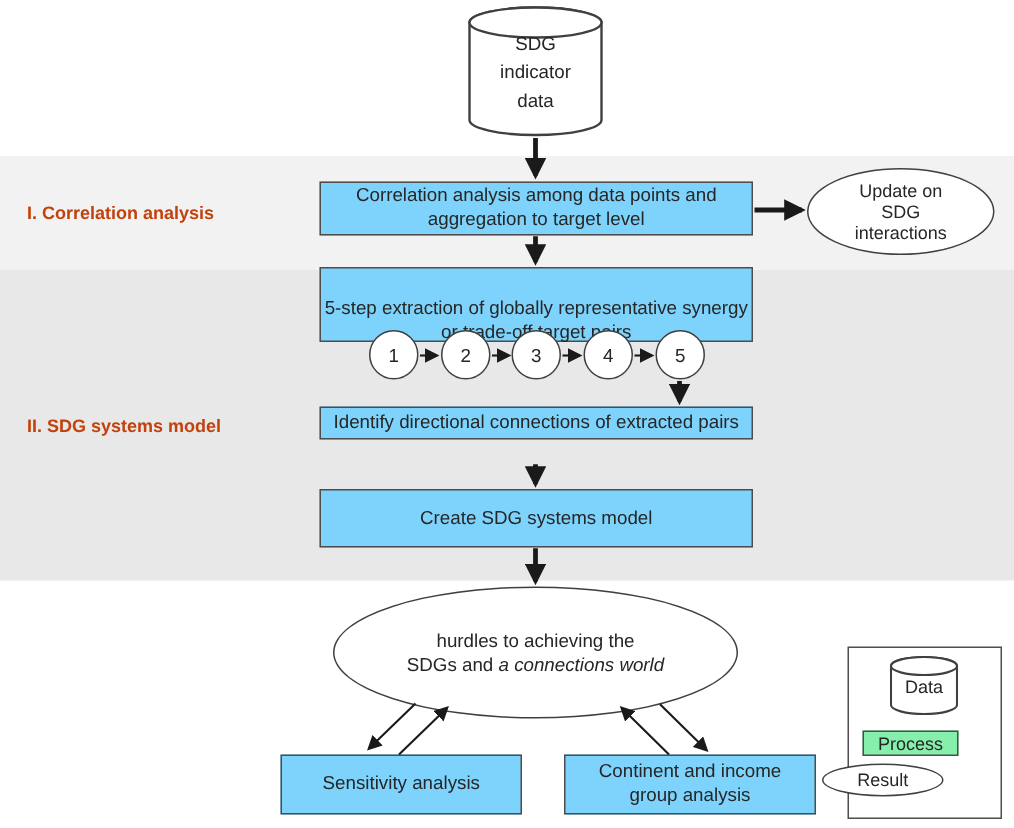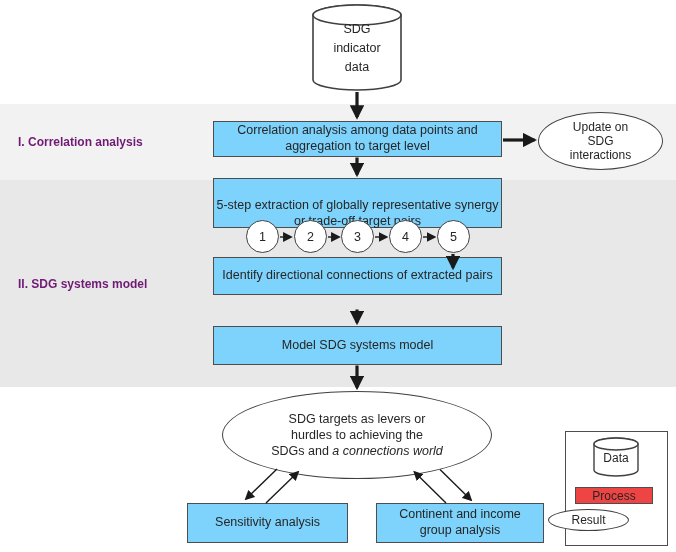--- a/index.html
+++ b/index.html
@@ -6,32 +6,32 @@
   .canvas{
     position:relative;width:676px;height:552px;background:#fff;overflow:hidden;
     font-family:"Liberation Sans","DejaVu Sans",sans-serif;color:#262626;
   }
   .band{position:absolute;left:0;width:676px;}
   .band1{top:104px;height:76px;background:#f2f2f2;}
   .band2{top:180px;height:207px;background:#e8e8e8;}
   .band3{top:387px;height:159px;background:#d9d9d9;}
   .band-label{
     position:absolute;left:18px;top:0;height:100%;display:flex;align-items:center;
-    font-size:12px;font-weight:bold;color:#701a75;white-space:nowrap;
+    font-size:12px;font-weight:bold;color:#c2410c;white-space:nowrap;
   }
   .band3 .band-label{left:16px;}
   .arrows{position:absolute;left:0;top:0;z-index:20;pointer-events:none;}
   .pbox{
     position:absolute;box-sizing:border-box;background:#7dd3fc;border:1.5px solid #4d4d4d;
     display:flex;align-items:center;justify-content:center;text-align:center;
     font-size:12.5px;line-height:1.25;z-index:10;
   }
   .box-correlation{left:213px;top:121px;width:289px;height:36px;}
   .box-extraction{left:213px;top:178px;width:289px;height:50px;align-items:flex-start;padding-top:19px;}
-  .box-identify{left:213px;top:257px;width:289px;height:38px;}
+  .box-identify{left:213px;top:271px;width:289px;height:22px;}
   .box-create{left:213px;top:326px;width:289px;height:39px;}
   .box-sensitivity{left:187px;top:503px;width:161px;height:40px;}
   .box-continent{left:376px;top:503px;width:168px;height:40px;}
   .step-circle{
     position:absolute;box-sizing:border-box;width:33px;height:33px;border-radius:50%;
     background:#fff;border:1.4px solid #404040;display:flex;align-items:center;
     justify-content:center;font-size:12.5px;z-index:12;top:220px;
   }
   .ellipse{
     position:absolute;box-sizing:border-box;border-radius:50%;background:#fff;
@@ -47,22 +47,22 @@
     position:absolute;left:0;top:16px;width:100%;text-align:center;
     font-size:12.5px;line-height:1.5;
   }
   .legend-box{
     position:absolute;left:565px;top:431px;width:103px;height:115px;box-sizing:border-box;
     border:1.5px solid #4d4d4d;z-index:9;
   }
   .cyl-legend{left:593px;top:437px;width:46px;height:40px;}
   .cyl-legend .cyl-text{top:12px;font-size:12px;}
   .legend-process{
-    position:absolute;left:575px;top:487px;width:78px;height:17px;box-sizing:border-box;
-    background:#ef4444;border:1.3px solid #4d4d4d;display:flex;align-items:center;
+    position:absolute;left:575px;top:487px;width:64px;height:17px;box-sizing:border-box;
+    background:#86efac;border:1.3px solid #4d4d4d;display:flex;align-items:center;
     justify-content:center;font-size:12px;z-index:10;
   }
   .legend-result{
     position:absolute;left:548px;top:509px;width:81px;height:22px;box-sizing:border-box;
     background:#fff;border:1.3px solid #404040;border-radius:50%;display:flex;
     align-items:center;justify-content:center;font-size:12px;z-index:10;
   }
   .it{font-style:italic;}
 </style>
 </head>
@@ -112,37 +112,36 @@
       <ellipse cx="45" cy="11" rx="44" ry="10" fill="#ffffff" stroke="#404040" stroke-width="1.6"></ellipse>
     </svg>
     <div class="cyl-text preline">SDG
 indicator
 data</div>
   </div>
 
   <div class="pbox box-correlation">Correlation analysis among data points and aggregation to target level</div>
   <div class="pbox box-extraction">5-step extraction of globally representative synergy or trade-off target pairs</div>
   <div class="pbox box-identify">Identify directional connections of extracted pairs</div>
-  <div class="pbox box-create">Model SDG systems model</div>
+  <div class="pbox box-create">Create SDG systems model</div>
   <div class="pbox box-sensitivity">Sensitivity analysis</div>
   <div class="pbox box-continent preline">Continent and income
 group analysis</div>
 
   <div class="step-circle" style="left:246px;">1</div>
   <div class="step-circle" style="left:294px;">2</div>
   <div class="step-circle" style="left:341px;">3</div>
   <div class="step-circle" style="left:389px;">4</div>
   <div class="step-circle" style="left:437px;">5</div>
 
   <div class="ellipse ellipse-update preline">Update on
 SDG
 interactions</div>
 
   <div class="ellipse ellipse-results">
-    <div>SDG targets as levers or</div>
     <div>hurdles to achieving the</div>
     <div><span>SDGs and </span><span class="it">a connections world</span></div>
   </div>
 
   <div class="legend-box"></div>
   <div class="cyl cyl-legend">
     <svg width="46" height="40" viewBox="0 0 46 40">
       <path d="M1,7 a22,6 0 0 1 44,0 v26 a22,6 0 0 1 -44,0 z" fill="#ffffff" stroke="#404040" stroke-width="1.4"></path>
       <ellipse cx="23" cy="7" rx="22" ry="6" fill="#ffffff" stroke="#404040" stroke-width="1.4"></ellipse>
     </svg>

